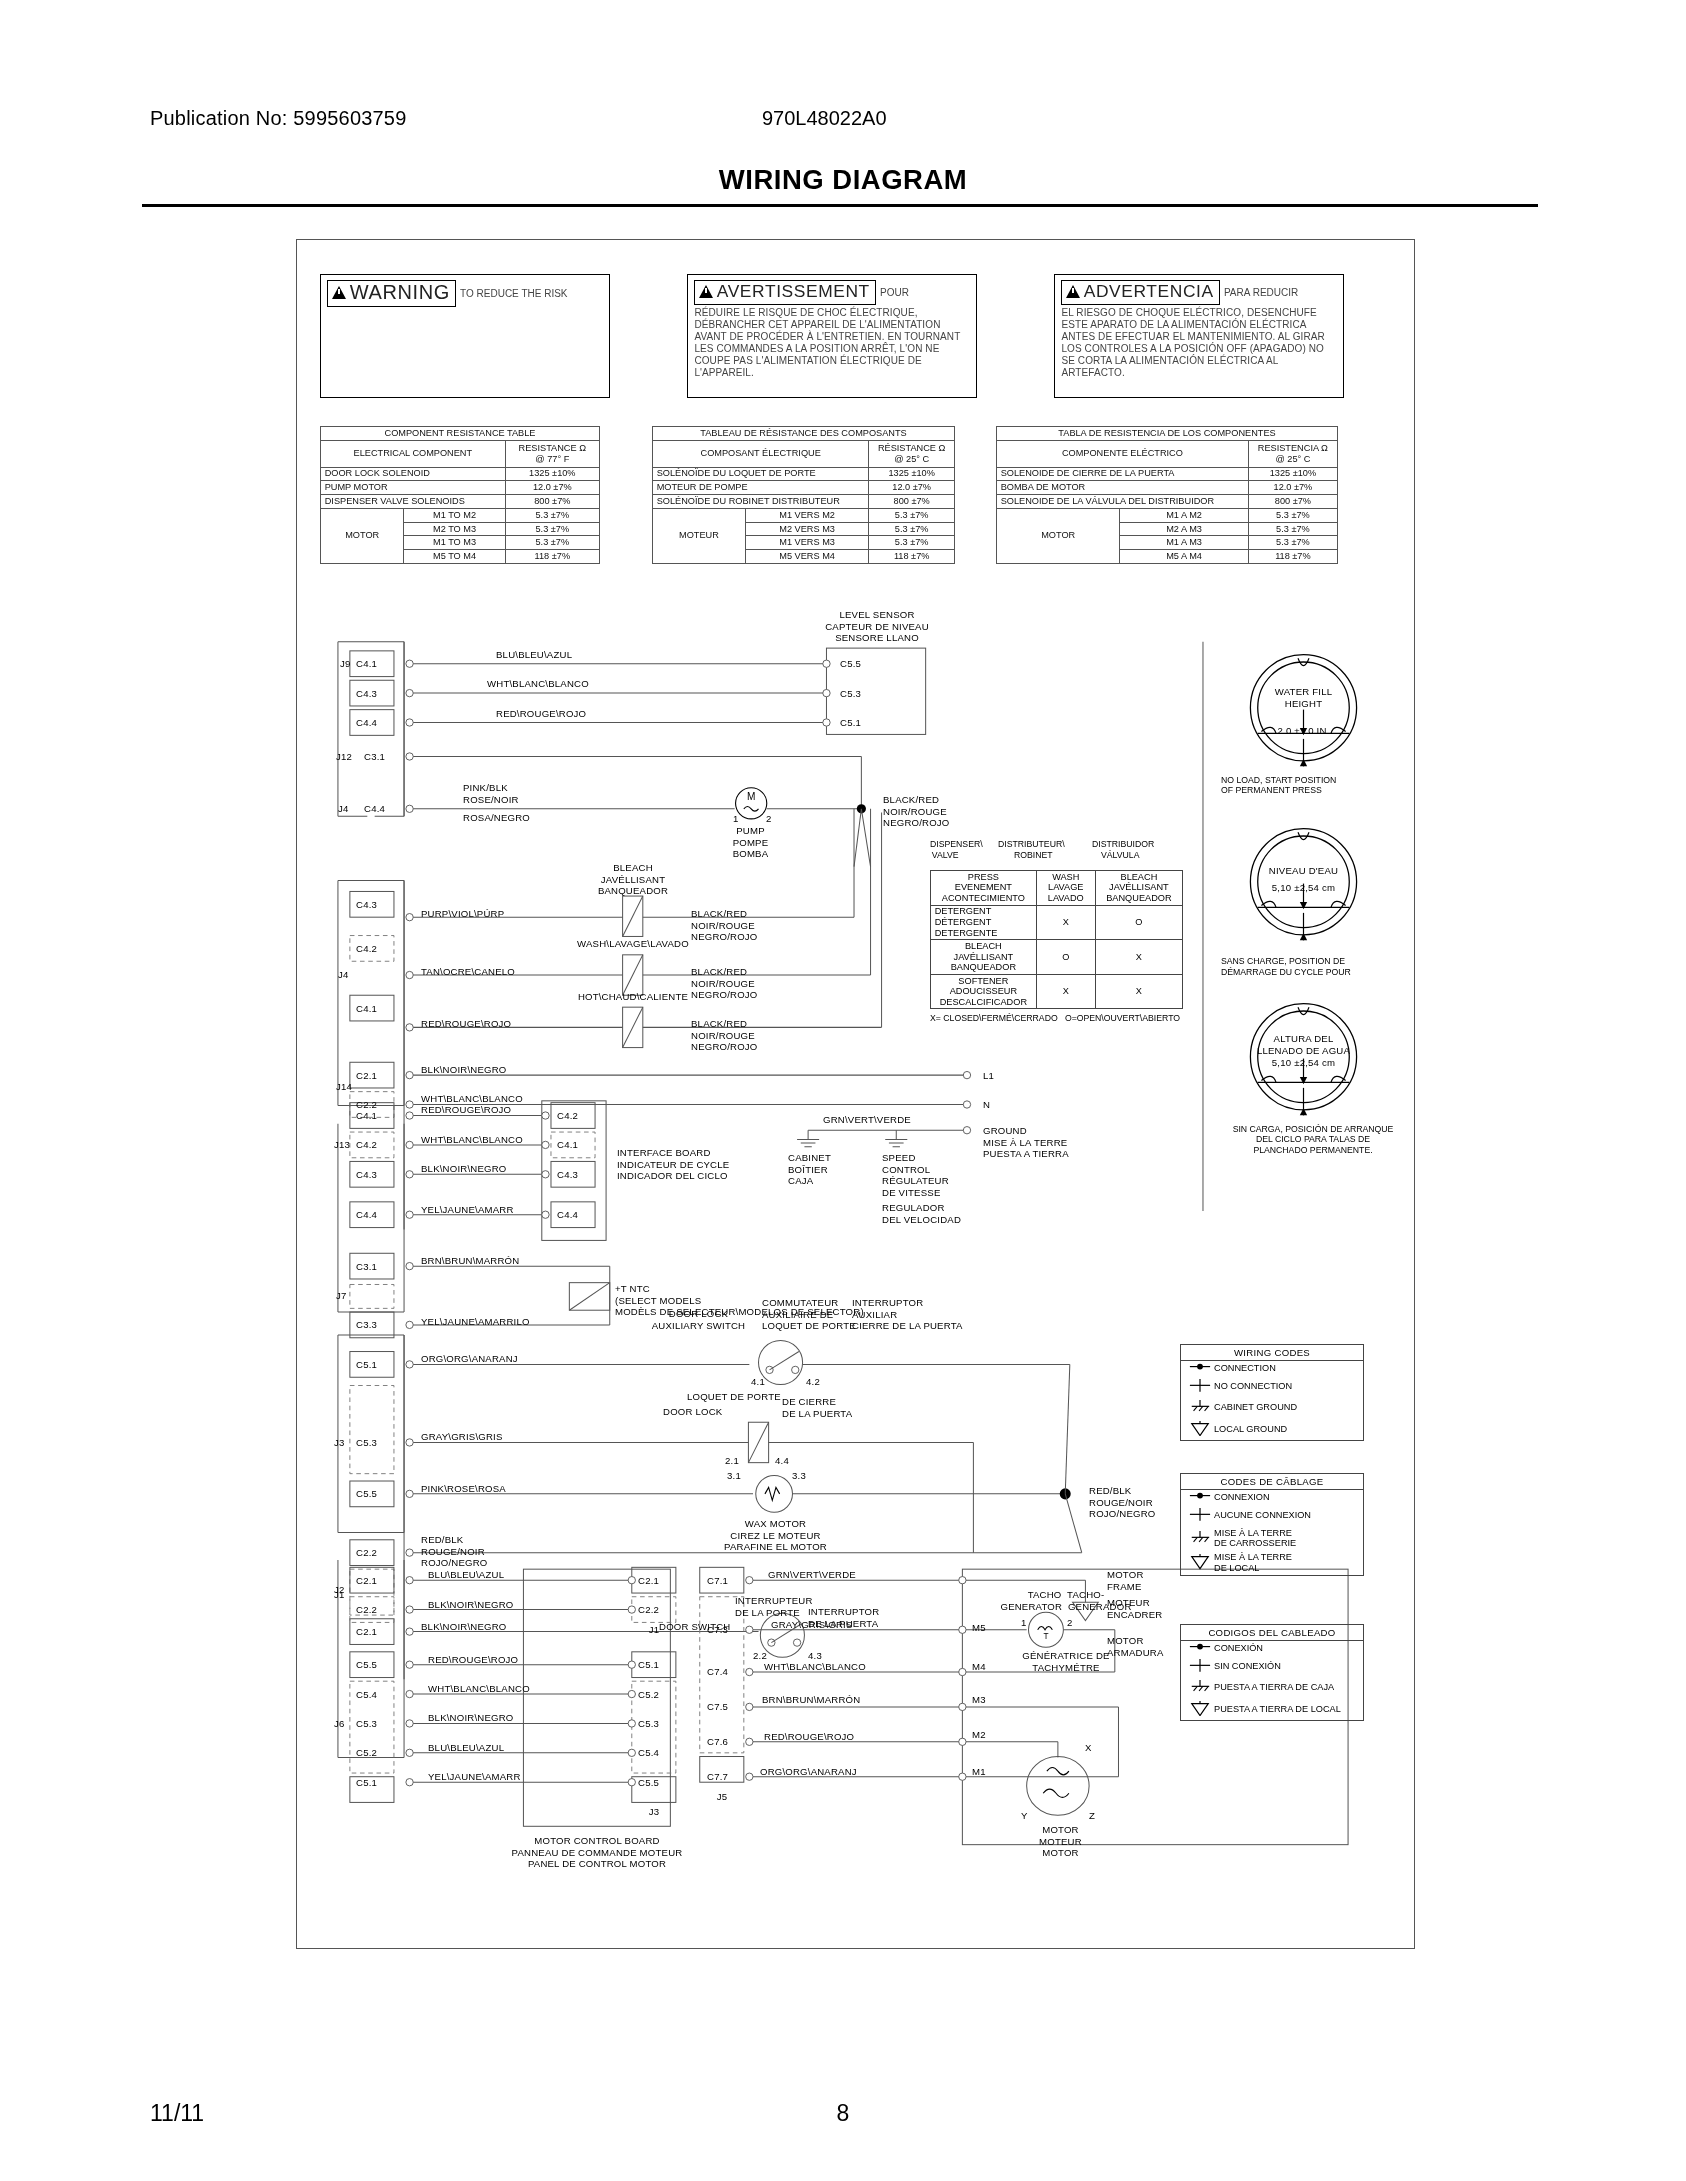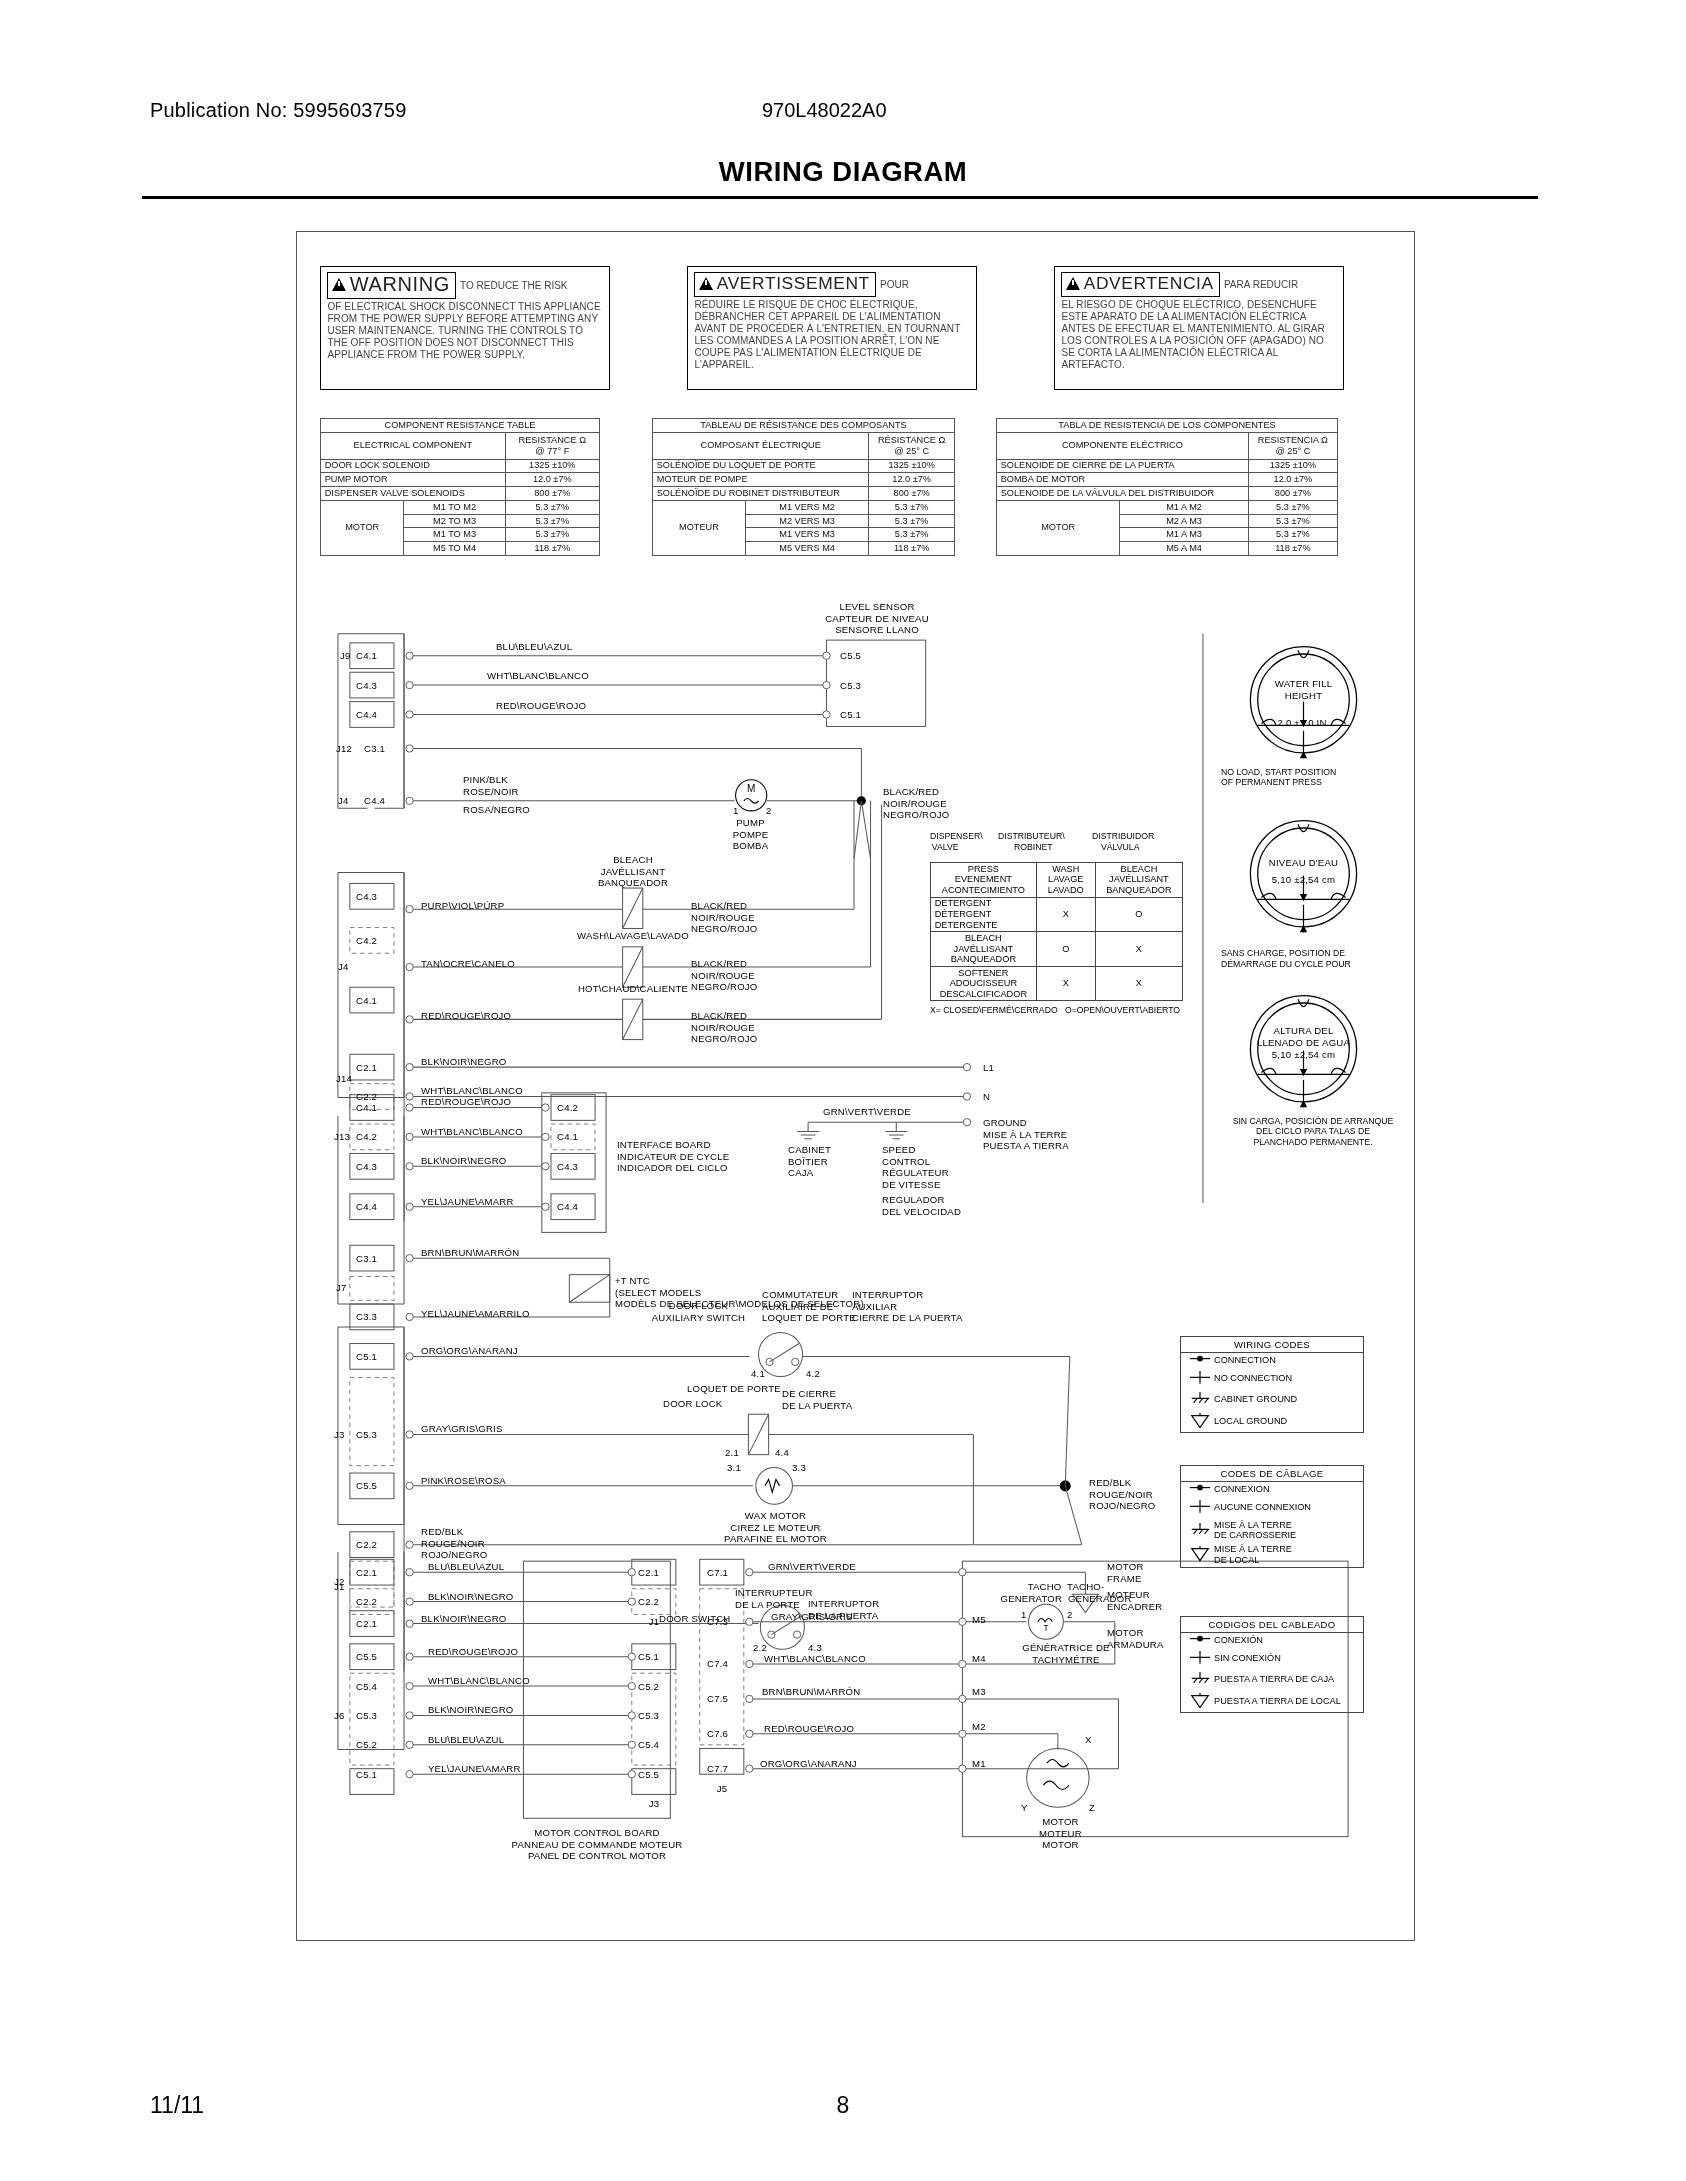--- a/index.html
+++ b/index.html
@@ -1,17 +1,17 @@
 <!DOCTYPE html>
 <html style="font-size:14.7px"><head>
 <meta charset="utf-8">
 <style>
   html,body{margin:0;padding:0;background:#fff;}
   body{width:1686px;height:2182px;position:relative;font-family:"Liberation Sans",sans-serif;color:#000;}
-  .pg{position:absolute;left:0;top:0;width:1686px;height:1893px;}
+  .pg{position:absolute;left:0;top:8px;width:1686px;height:1893px;}
   .abs{position:absolute;}
   
   #pub-no{left:150px;top:99px;font-size:20px;letter-spacing:0.2px;}
   #model-no{left:762px;top:99px;font-size:20px;}
   #wd-title{left:0;top:156px;width:1686px;text-align:center;font-size:27.5px;font-weight:bold;letter-spacing:0.5px;}
   #hr-top{left:142px;top:196px;width:1396px;height:2.8px;background:#000;}
   #footer-date{left:150px;top:2092px;font-size:23px;}
   #footer-page{left:0;top:2092px;width:1686px;text-align:center;font-size:23px;}
 
   
@@ -64,26 +64,20 @@
 
   <div class="abs" id="pub-no">Publication No: 5995603759</div>
   <div class="abs" id="model-no">970L48022A0</div>
   <div class="abs" id="wd-title">WIRING DIAGRAM</div>
   <div class="abs" id="hr-top"></div>
 
   <div class="abs" id="frame"></div>
 
   <div class="abs warnbox" id="warn-en" style="left:320px;top:266px;width:290px;height:124px;">
     <span class="warnhead"><span class="tri"><i></i></span><span class="wt">WARNING</span></span><span class="inlbl">TO REDUCE THE RISK</span>
-    <div class="warnbody" style="margin-top:1.8px;">OF ELECTRICAL SHOCK DISCONNECT THIS
-APPLIANCE FROM THE POWER SUPPLY BEFORE
-ATTEMPTING ANY USER MAINTENANCE. TURNING
-THE CONTROLS TO THE OFF POSITION DOES
-NOT DISCONNECT THIS APPLIANCE FROM THE
-POWER SUPPLY.</div>
   </div>
 
   <div class="abs warnbox" id="warn-fr" style="left:687px;top:266px;width:290px;height:124px;">
     <span class="warnhead"><span class="tri"><i></i></span><span class="wt sm">AVERTISSEMENT</span></span><span class="inlbl">POUR</span>
     <div class="warnbody" style="margin-top:1.8px;">RÉDUIRE LE RISQUE DE CHOC ÉLECTRIQUE,
 DÉBRANCHER CET APPAREIL DE L'ALIMENTATION
 AVANT DE PROCÉDER À L'ENTRETIEN. EN
 TOURNANT LES COMMANDES A LA POSITION ARRÊT,
 L'ON NE COUPE PAS L'ALIMENTATION ÉLECTRIQUE
 DE L'APPAREIL.</div>

